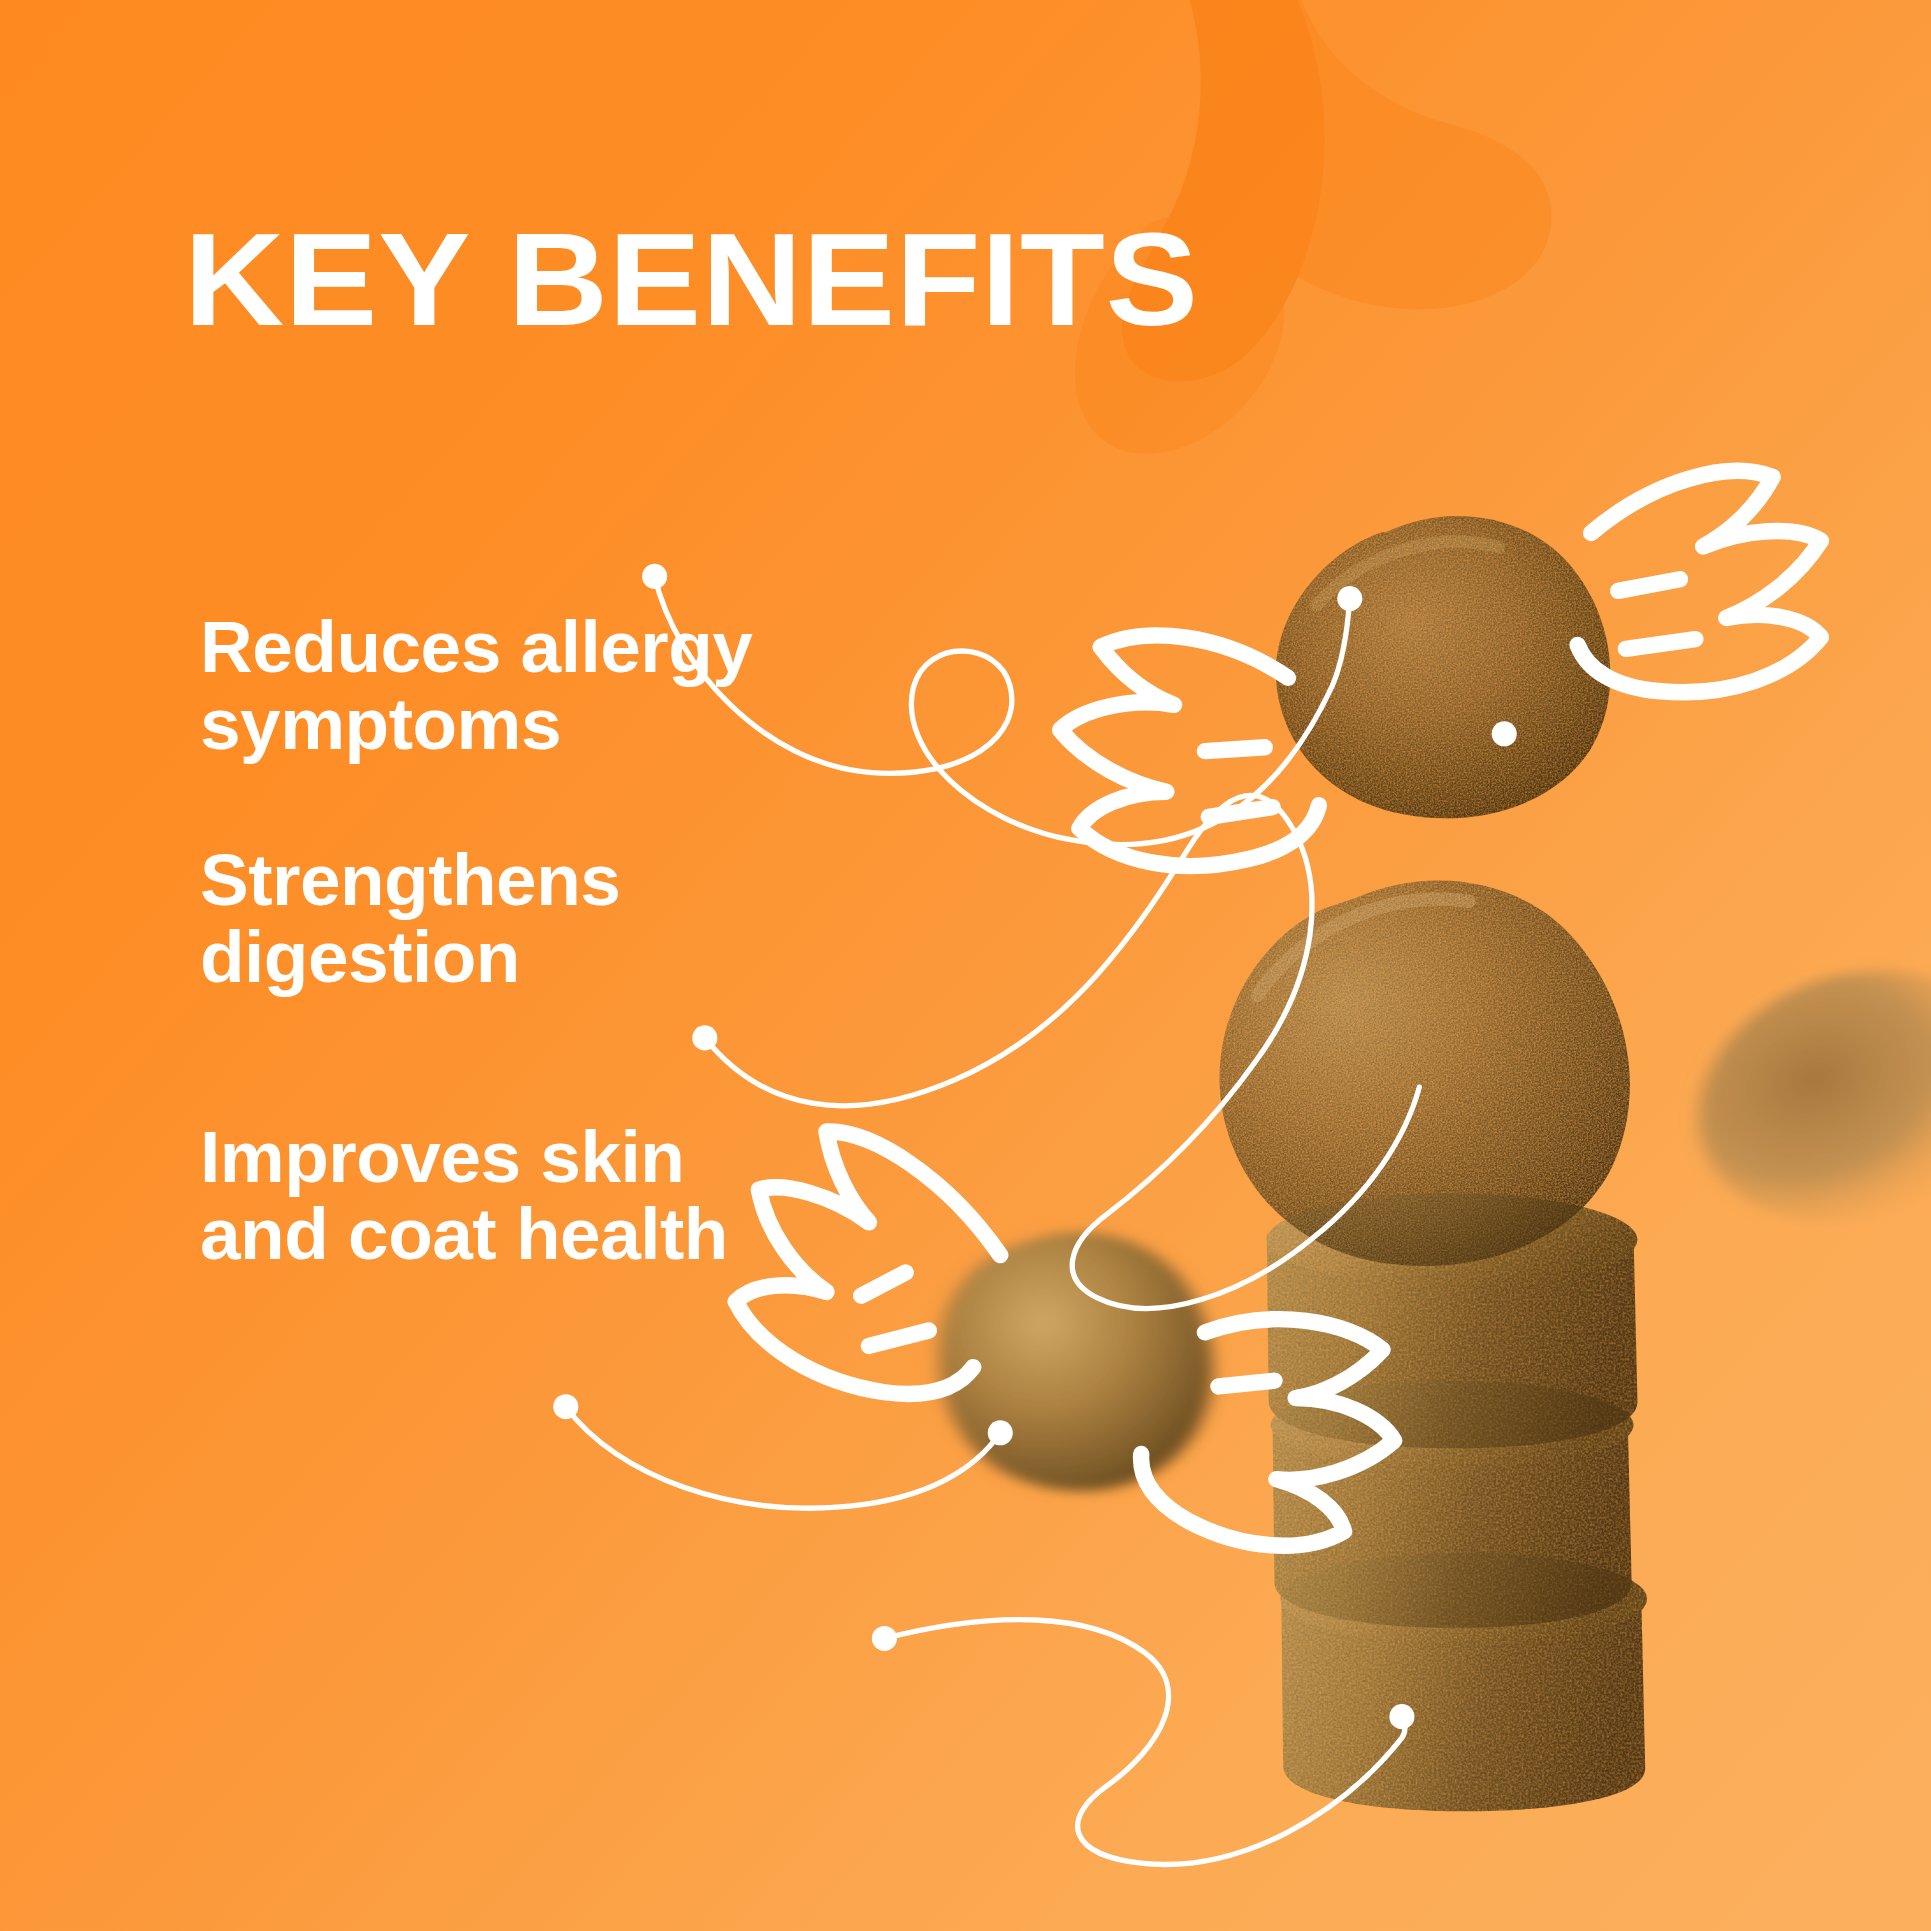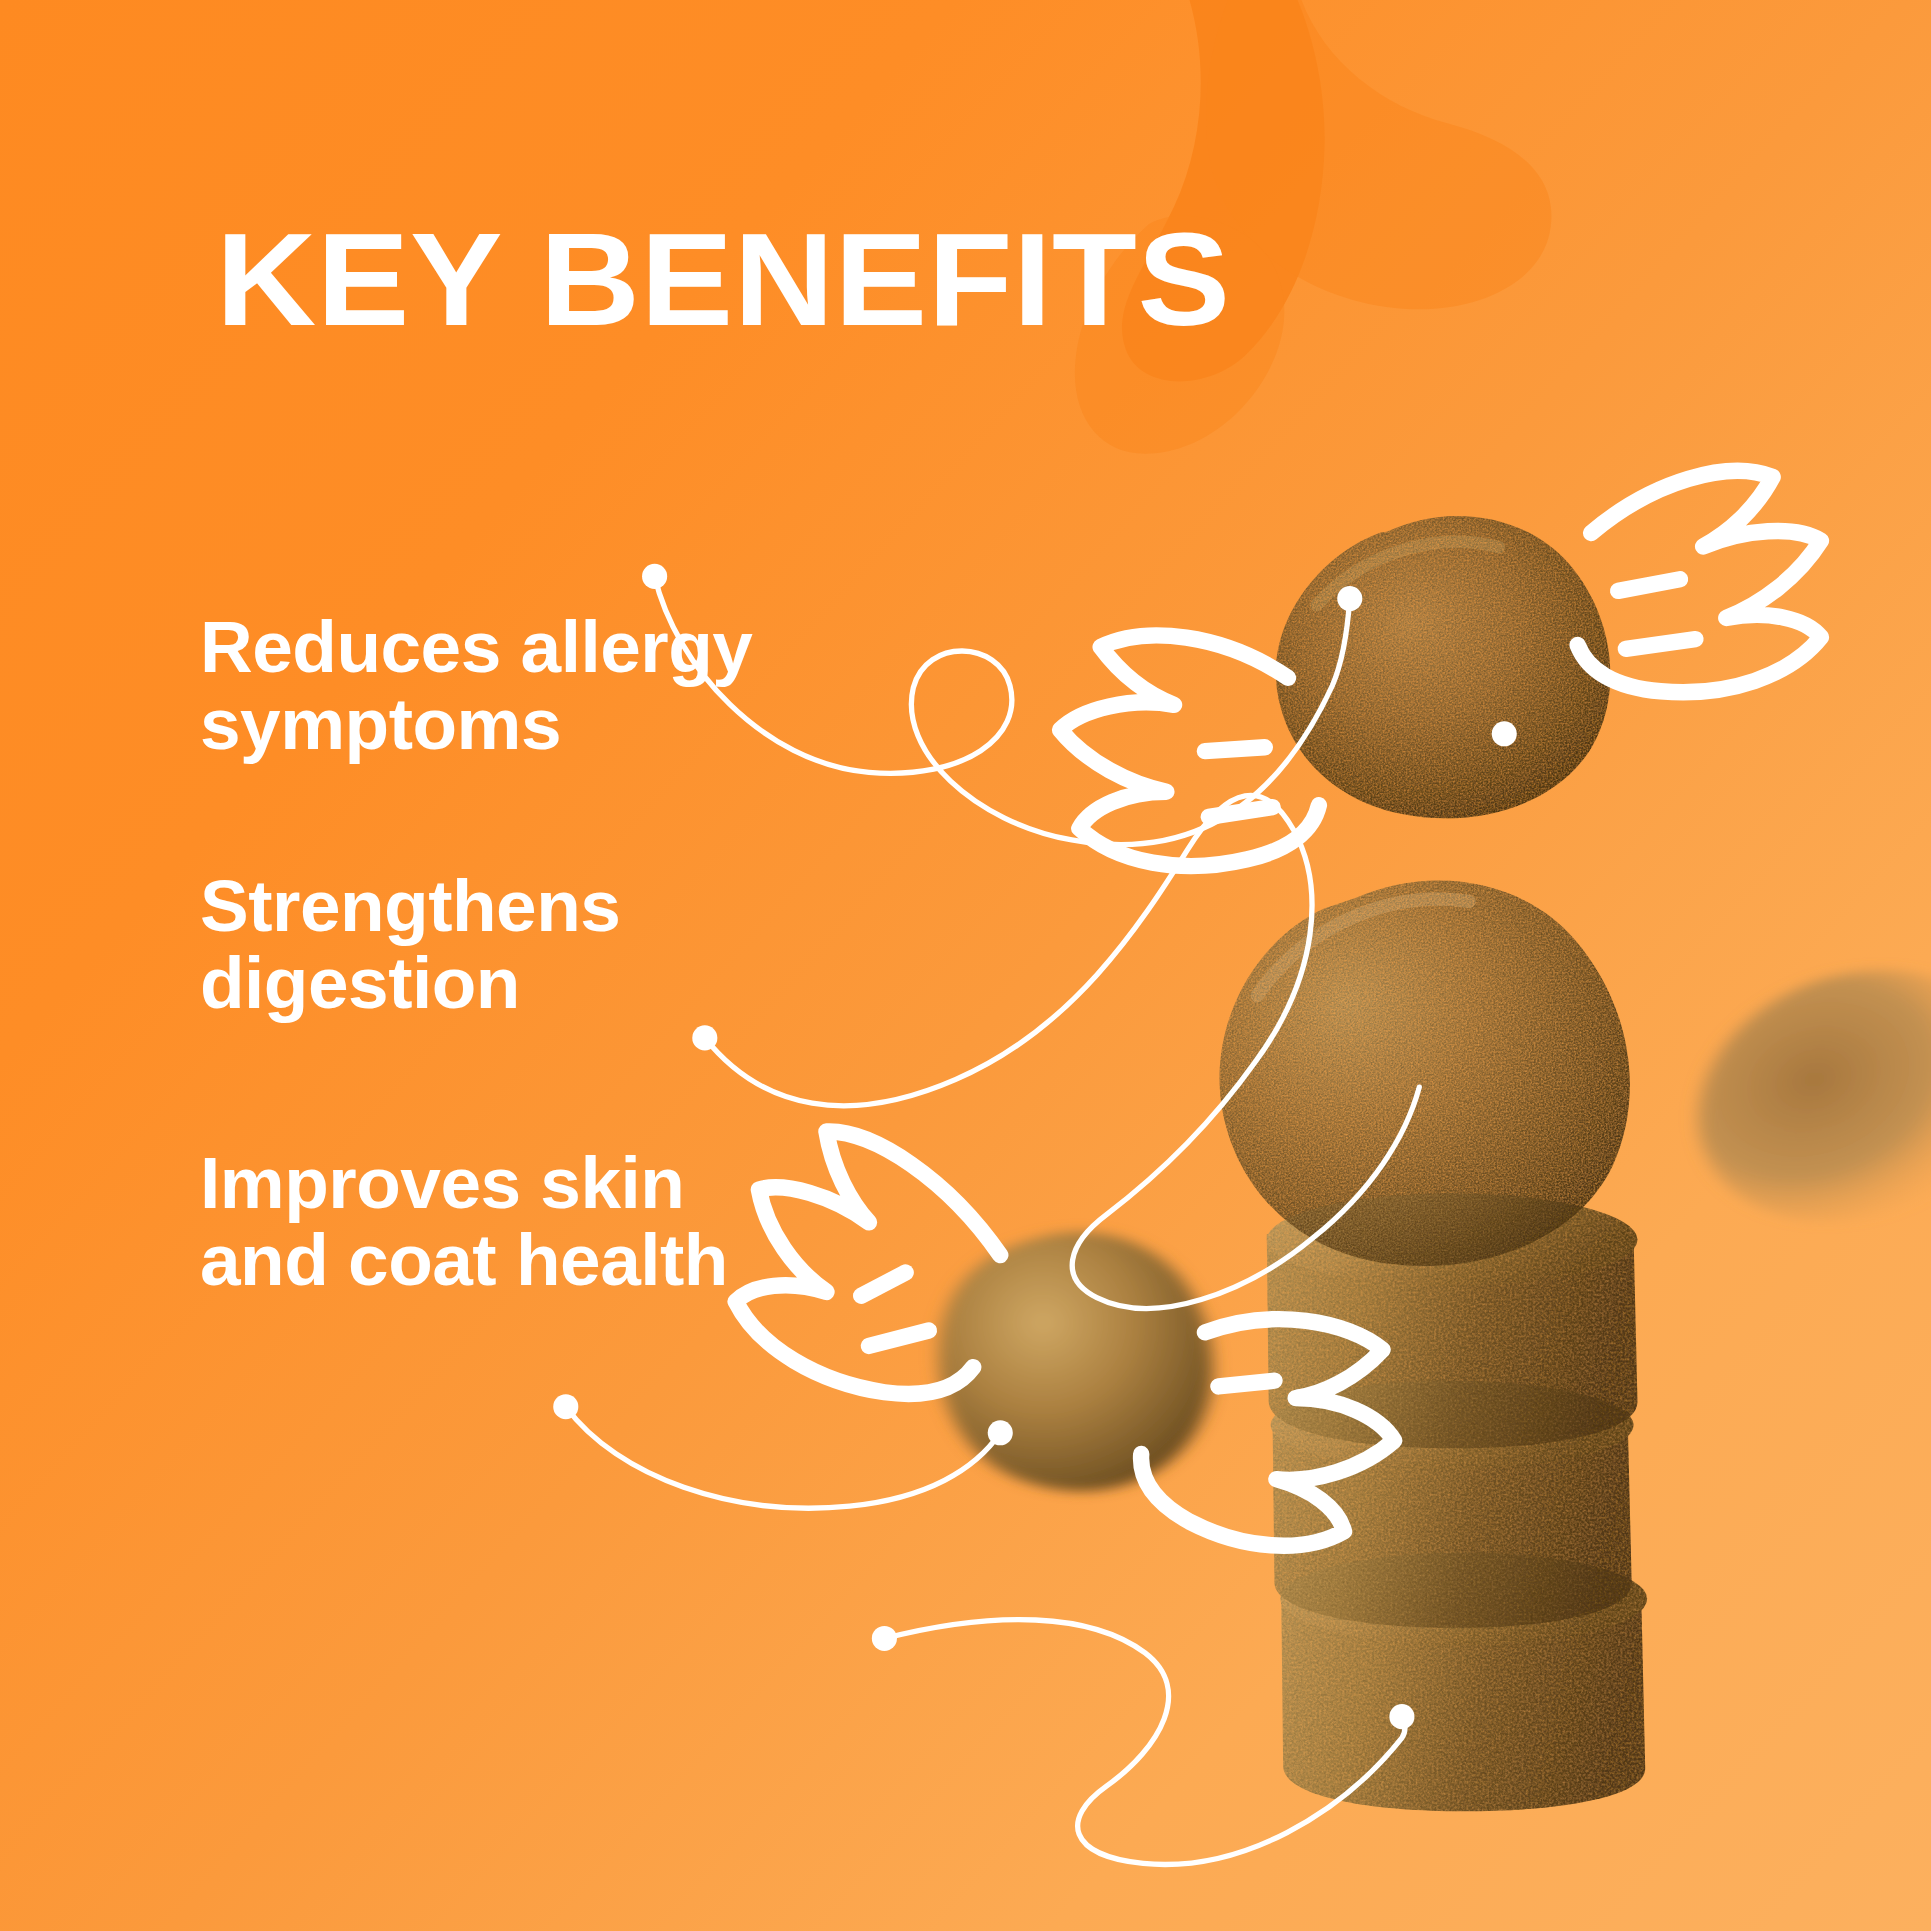--- a/index.html
+++ b/index.html
@@ -17,21 +17,21 @@
   }
   
   #bg-decor {
     position: absolute;
     inset: 0;
     pointer-events: none;
   }
   
   #headline-block {
     position: absolute;
-    left: 216px;
+    left: 184px;
     top: 220px;
     width: 1448px;
   }
   #page-title {
     margin: 0;
     color: #ffffff;
     font-size: 131px;
     line-height: 0.92;
     font-weight: 700;
     letter-spacing: 0.5px;
@@ -56,21 +56,21 @@
   }
   .benefit-item {
     color: #ffffff;
     font-weight: 700;
     font-size: 73px;
     line-height: 1.06;
     letter-spacing: -0.5px;
     white-space: pre-line;
   }
   .benefit-item.b0 { margin-top: 0px; }
-  .benefit-item.b1 { margin-top: 104px; }
+  .benefit-item.b1 { margin-top: 78px; }
   .benefit-item.b2 { margin-top: 108px; }
   .benefit-item.b3 { margin-top: 122px; }
 
   
   #photo-layer {
     position: absolute;
     inset: 0;
     pointer-events: none;
   }
   

